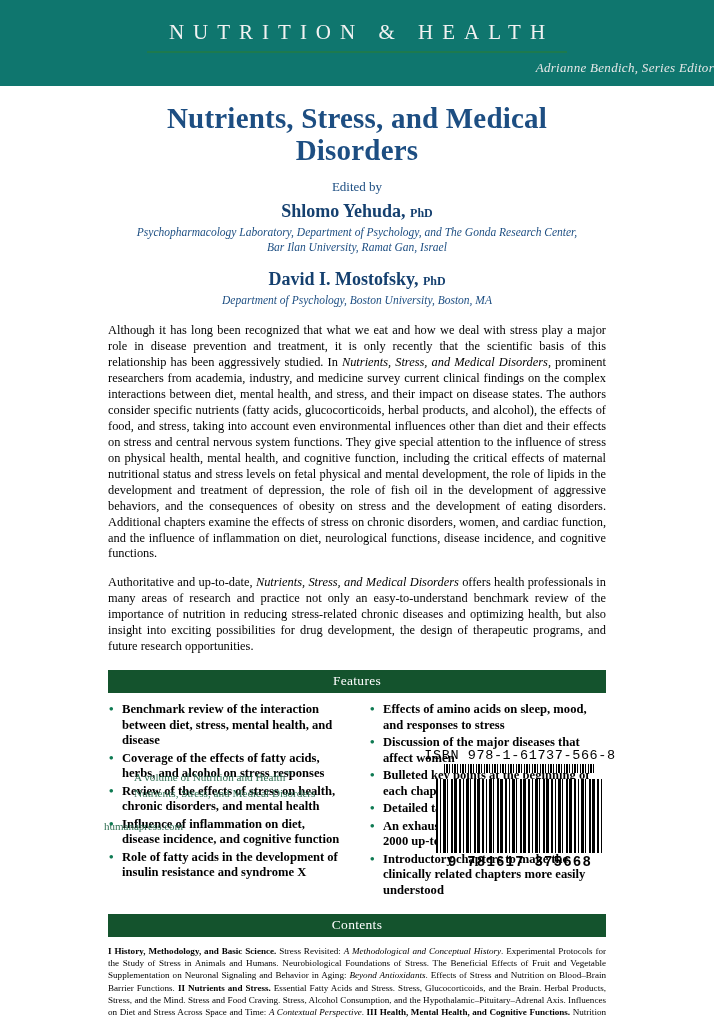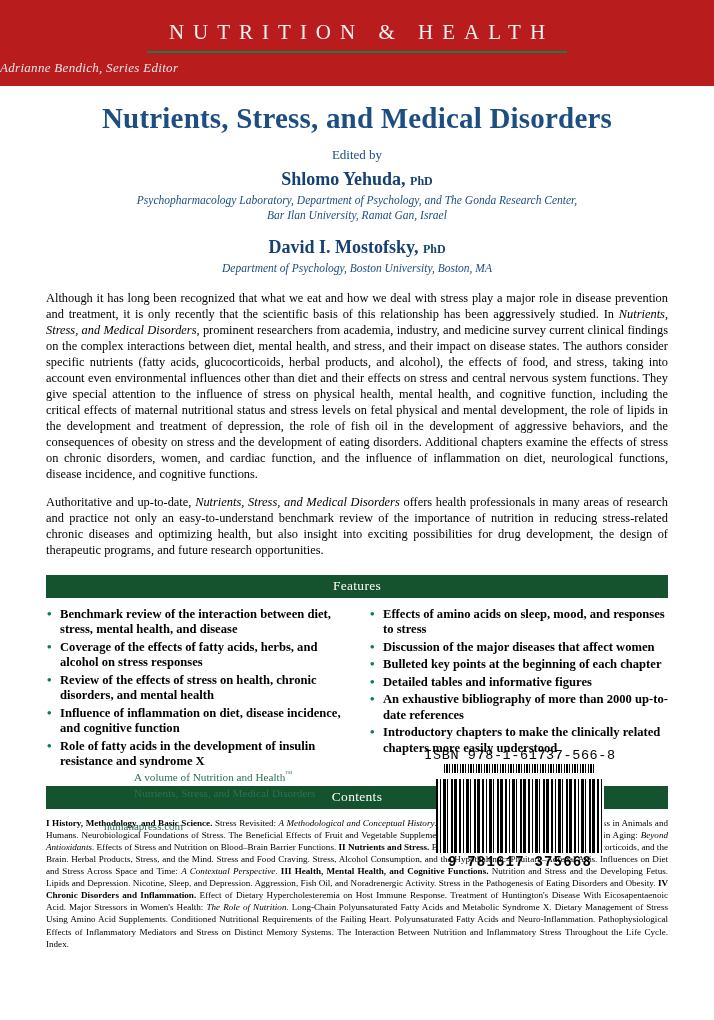--- a/index.html
+++ b/index.html
@@ -15,57 +15,57 @@
     color: #111111;
     overflow: hidden;
   }
 
   
   .series-band {
     position: absolute;
     left: 0; top: 0;
     width: 714px;
     height: 86px;
-    background: #b91c1c;
+    background: #0f766e;
     color: #ffffff;
     box-sizing: border-box;
     padding-top: 20px;
   }
   .series-name {
     text-align: center;
     font-size: 21px;
     letter-spacing: 9px;
     font-weight: 400;
     color: #f2f2f2;
     font-family: "Liberation Serif", "DejaVu Serif", serif;
     padding-left: 9px;
   }
   .series-rule {
     width: 420px;
     height: 2px;
     background: #1d7a4e;
     margin: 6px auto 0 auto;
   }
   .series-editor {
-    text-align: left;
+    text-align: right;
     font-style: italic;
     font-size: 13px;
     color: #e8e8e8;
     margin-top: 7px;
     letter-spacing: .3px;
   }
 
   
   .page {
     position: absolute;
     left: 0; top: 86px;
     width: 714px;
     height: 804px;
     box-sizing: border-box;
-    padding: 0 46px;
+    padding: 0 108px;
   }
 
   .book-title {
     text-align: center;
     color: #1d4e82;
     font-size: 29px;
     font-weight: 700;
     letter-spacing: .2px;
     margin-top: 17px;
     line-height: 1.1;

